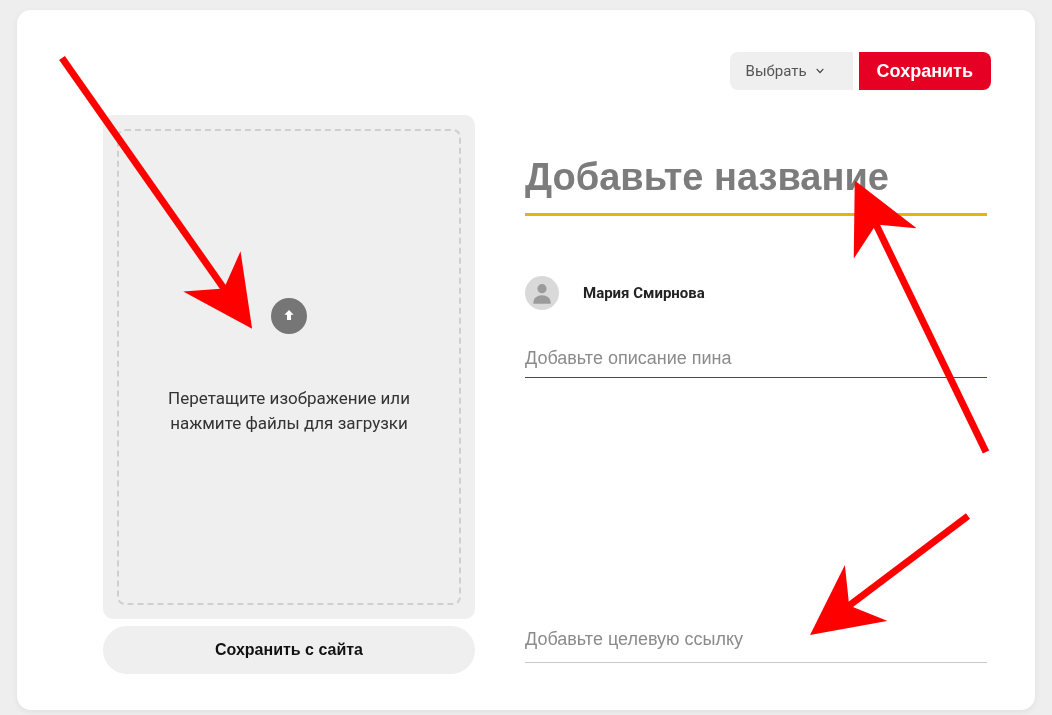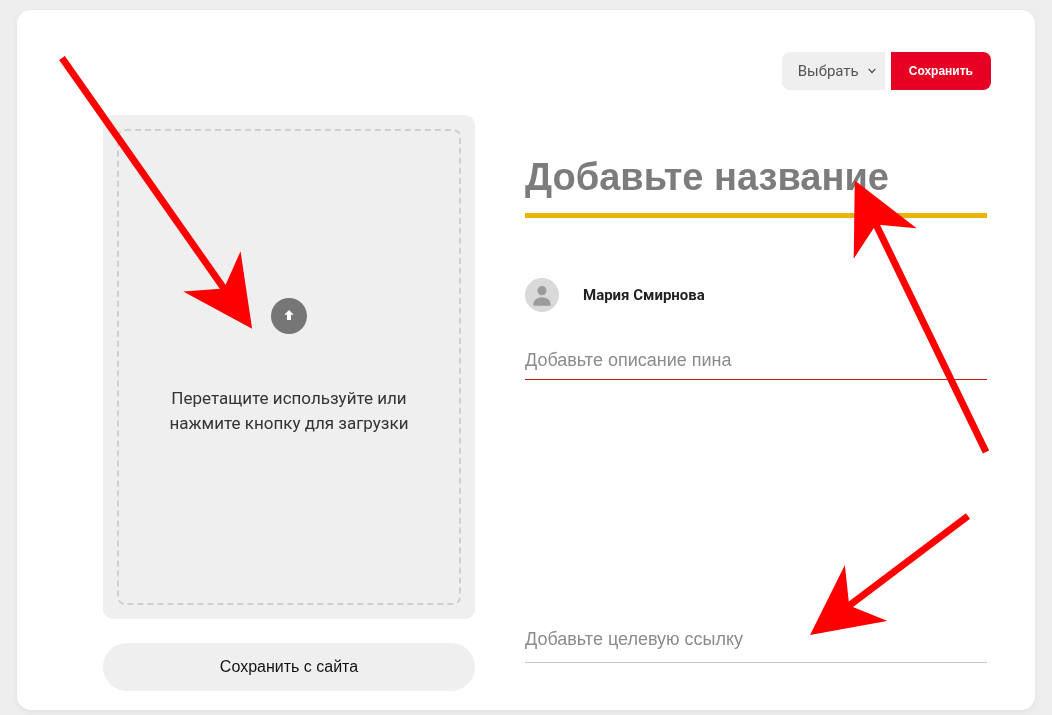--- a/index.html
+++ b/index.html
@@ -28,37 +28,37 @@
     right: 44px;
     display: flex;
     gap: 6px;
     align-items: center;
     z-index: 2;
   }
   .board-select {
     background: #efefef;
     border-radius: 8px 0 0 8px;
     height: 38px;
-    padding: 0 8px 0 16px;
+    padding: 0 28px 0 16px;
     display: flex;
     align-items: center;
     gap: 8px;
     cursor: pointer;
     font-size: 15px;
     color: #555;
   }
   .board-select .chev {
     width: 10px; height: 10px;
     display: inline-flex; align-items: center; justify-content: center;
   }
   .save-btn {
     background: #e60023;
     color: #fff;
     font-weight: 700;
-    font-size: 12px;
+    font-size: 18px;
     border: none;
     height: 38px;
     padding: 0 18px;
     border-radius: 0 8px 8px 0;
     cursor: pointer;
   }
 
   
   .left-col {
     position: absolute;
@@ -104,43 +104,43 @@
   .upload-tip {
     position: absolute;
     bottom: 22px;
     left: 0; right: 0;
     padding: 0 22px;
     color: #7a7a7a;
     font-size: 14px;
     line-height: 1.5;
   }
   .save-from-site {
-    margin-top: 24px;
+    margin-top: 7px;
     width: 372px;
     height: 48px;
     background: #efefef;
     border: none;
     border-radius: 24px;
-    font-weight: 400;
+    font-weight: 700;
     font-size: 16px;
     color: #111;
     cursor: pointer;
   }
 
   
   .right-col {
     position: absolute;
     left: 508px;
     top: 140px;
     width: 462px;
   }
   .title-input {
     width: 100%;
     border: none;
-    border-bottom: 5px solid #eab308;
+    border-bottom: 3px solid #eab308;
     font-size: 38px;
     font-weight: 800;
     color: #333;
     padding: 6px 0 14px 0;
     outline: none;
     background: transparent;
   }
   .title-input::placeholder { color: #7c7c7c; }
 
   .author-row {
@@ -217,21 +217,21 @@
   </div>
 
   <div class="left-col">
     <div class="upload-area">
       <div class="upload-dashed">
         <div class="upload-icon">
           <svg width="16" height="16" viewBox="0 0 24 24" fill="#fff">
               <path d="M12 3l7 7h-4v8h-6v-8H5l7-7z"></path>
             </svg>
         </div>
-        <div class="upload-text">Перетащите используйте или нажмите кнопку для загрузки</div>
+        <div class="upload-text">Перетащите изображение или нажмите файлы для загрузки</div>
       </div>
     </div>
     <button class="save-from-site">Сохранить с сайта</button>
   </div>
 
   <div class="right-col">
     <input type="text" class="title-input" placeholder="Добавьте название" style="">
     <div class="author-row">
       <div class="avatar">
         <svg width="26" height="26" viewBox="0 0 24 24" fill="#9b9b9b">

